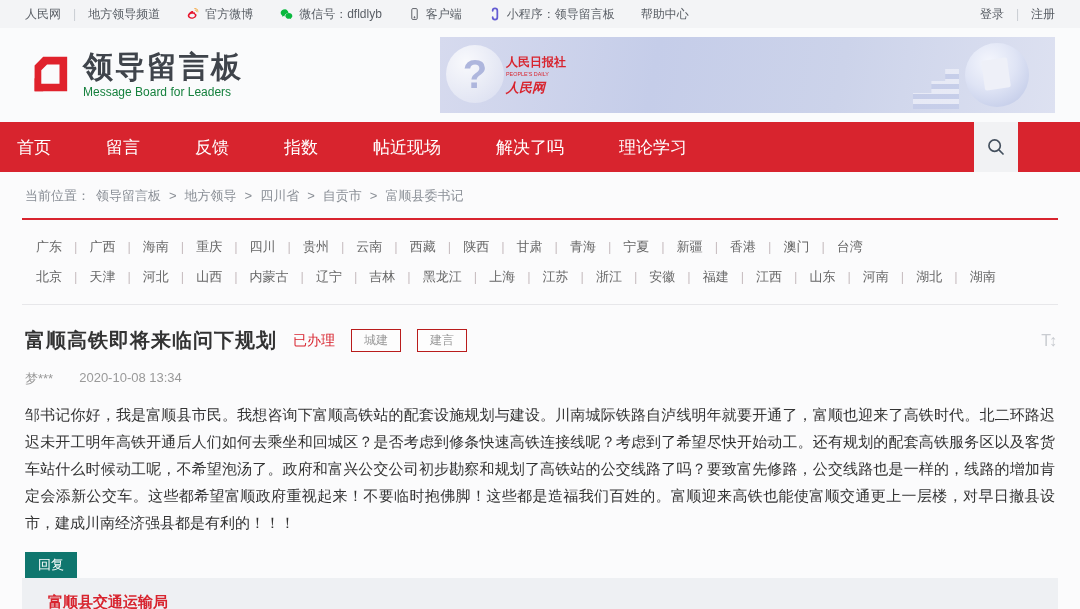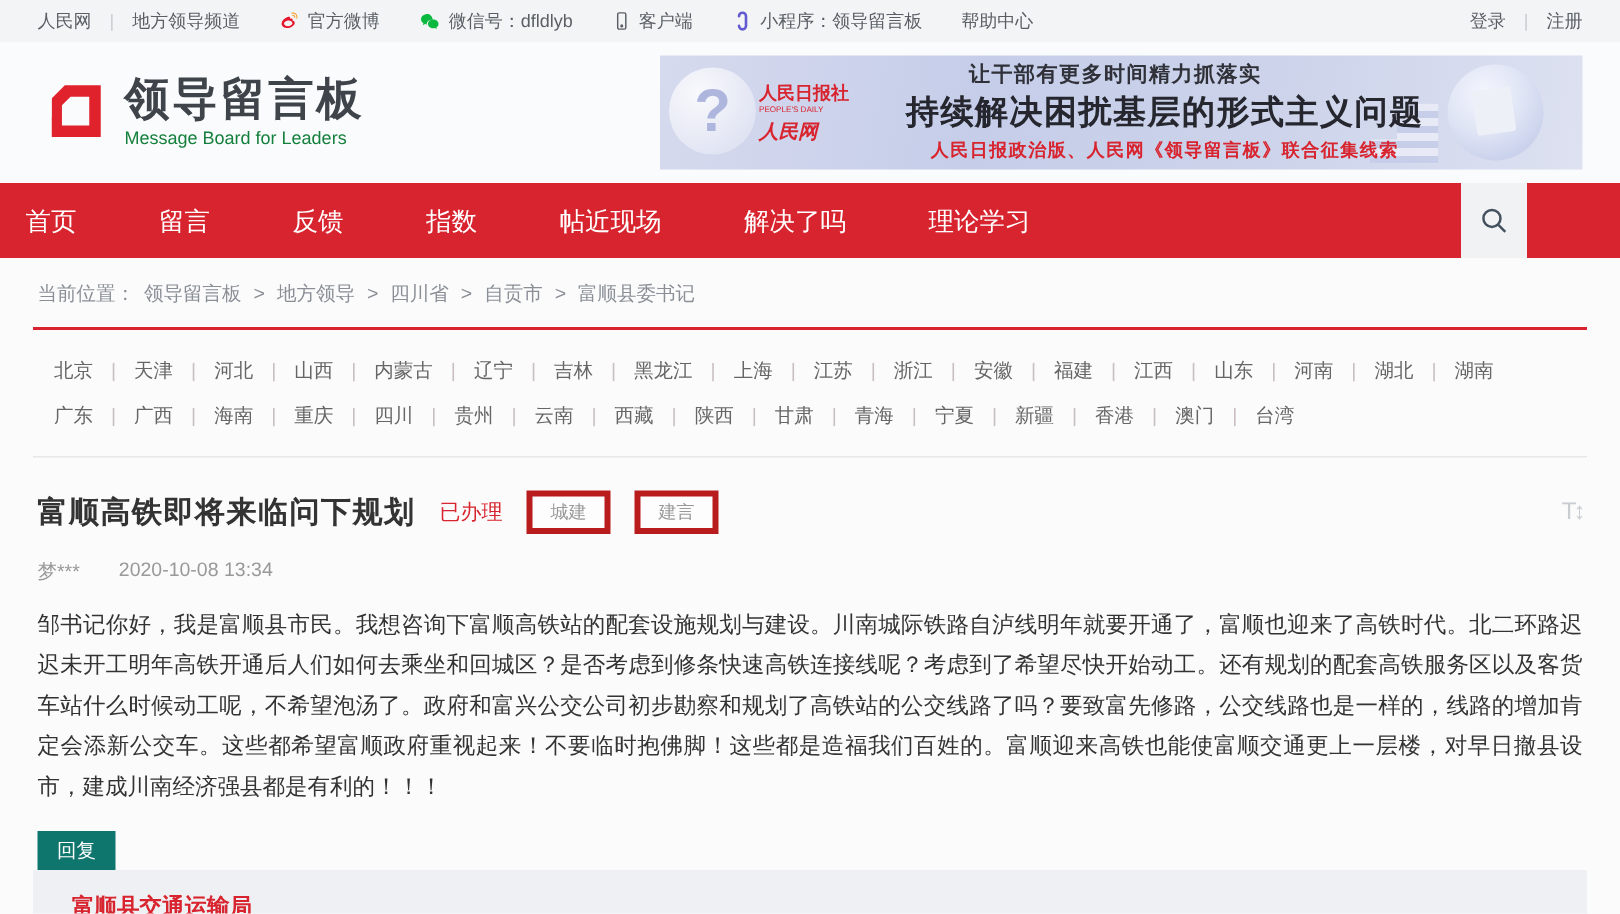--- a/index.html
+++ b/index.html
@@ -59,21 +59,21 @@
   .provinces { padding:12px 20px 2px 36px; }
   .prov-row { display:flex; font-size:13px; color:#666; line-height:30px; }
   .prov { cursor:pointer; white-space:nowrap; }
   .prov:not(:last-child)::after { content:"|"; color:#c9bfc2; margin:0 12px; }
   .thin-line { height:1px; background:#e7e7ea; margin:10px 22px 0; }
 
   
   .post-head { display:flex; align-items:center; padding:22px 25px 0; }
   .post-title { font-size:20px; font-weight:bold; color:#333; letter-spacing:1px; }
   .post-status { color:#d8242e; font-size:14px; margin-left:16px; }
-  .tag { border:4px solid #b91c1c; color:#999; font-size:12px; padding:2px 12px; margin-left:16px; background:#fdfdfd; }
+  .tag { border:1px solid #b91c1c; color:#999; font-size:12px; padding:2px 12px; margin-left:16px; background:#fdfdfd; }
   .font-size-ctrl { margin-left:auto; color:#c9ccd1; font-size:16px; letter-spacing:-2px; cursor:pointer; }
   .post-meta { padding:16px 25px 0; font-size:13px; color:#999; display:flex; gap:26px; }
   .post-content { padding:13px 25px 0; font-size:15px; color:#333; line-height:27px; text-align:justify; }
 
   
   .reply-badge { display:inline-block; margin:16px 0 0 25px; background:#0f766e; color:#fff;
     font-size:13px; padding:4px 13px; }
   .reply-box { margin:0 22px; background:#eef0f3; padding:15px 26px; height:90px; }
   .reply-org { color:#d8242e; font-size:15px; font-weight:bold; }
 
@@ -158,25 +158,20 @@
   </div>
   <div class="banner">
     <div class="banner-q">?</div>
     <div class="banner-stairs"></div>
     <div class="banner-sphere"></div>
     <div class="banner-logos">
       <div class="banner-logo1">人民日报社</div>
       <div class="banner-logo1-en">PEOPLE'S DAILY</div>
       <div class="banner-logo2">人民网</div>
     </div>
-    <div class="banner-txt">
-      <div class="banner-line1">让干部有更多时间精力抓落实</div>
-      <div class="banner-line2">持续解决困扰基层的形式主义问题</div>
-      <div class="banner-line3">人民日报政治版、人民网《领导留言板》联合征集线索</div>
-    </div>
   </div>
 </div>
 
 
 <div class="navbar">
   <span class="nav-item">首页</span>
   <span class="nav-item">留言</span>
   <span class="nav-item">反馈</span>
   <span class="nav-item">指数</span>
   <span class="nav-item">帖近现场</span>
@@ -198,58 +193,58 @@
   <span class="crumb">领导留言板</span>
   <span class="crumb">地方领导</span>
   <span class="crumb">四川省</span>
   <span class="crumb">自贡市</span>
   <span class="crumb">富顺县委书记</span>
 </div>
 <div class="red-line"></div>
 
 
 <div class="provinces">
+  <div class="prov-row">
+    <span class="prov">广东</span>
+    <span class="prov">广西</span>
+    <span class="prov">海南</span>
+    <span class="prov">重庆</span>
+    <span class="prov">四川</span>
+    <span class="prov">贵州</span>
+    <span class="prov">云南</span>
+    <span class="prov">西藏</span>
+    <span class="prov">陕西</span>
+    <span class="prov">甘肃</span>
+    <span class="prov">青海</span>
+    <span class="prov">宁夏</span>
+    <span class="prov">新疆</span>
+    <span class="prov">香港</span>
+    <span class="prov">澳门</span>
+    <span class="prov">台湾</span>
+  </div>
   <div class="prov-row">
     <span class="prov">北京</span>
     <span class="prov">天津</span>
     <span class="prov">河北</span>
     <span class="prov">山西</span>
     <span class="prov">内蒙古</span>
     <span class="prov">辽宁</span>
     <span class="prov">吉林</span>
     <span class="prov">黑龙江</span>
     <span class="prov">上海</span>
     <span class="prov">江苏</span>
     <span class="prov">浙江</span>
     <span class="prov">安徽</span>
     <span class="prov">福建</span>
     <span class="prov">江西</span>
     <span class="prov">山东</span>
     <span class="prov">河南</span>
     <span class="prov">湖北</span>
     <span class="prov">湖南</span>
   </div>
-  <div class="prov-row">
-    <span class="prov">广东</span>
-    <span class="prov">广西</span>
-    <span class="prov">海南</span>
-    <span class="prov">重庆</span>
-    <span class="prov">四川</span>
-    <span class="prov">贵州</span>
-    <span class="prov">云南</span>
-    <span class="prov">西藏</span>
-    <span class="prov">陕西</span>
-    <span class="prov">甘肃</span>
-    <span class="prov">青海</span>
-    <span class="prov">宁夏</span>
-    <span class="prov">新疆</span>
-    <span class="prov">香港</span>
-    <span class="prov">澳门</span>
-    <span class="prov">台湾</span>
-  </div>
 </div>
 <div class="thin-line"></div>
 
 
 <div class="post-head">
   <span class="post-title">富顺高铁即将来临问下规划</span>
   <span class="post-status">已办理</span>
   <span class="tag">城建</span>
   <span class="tag">建言</span>
   <span class="font-size-ctrl">T↕</span>

